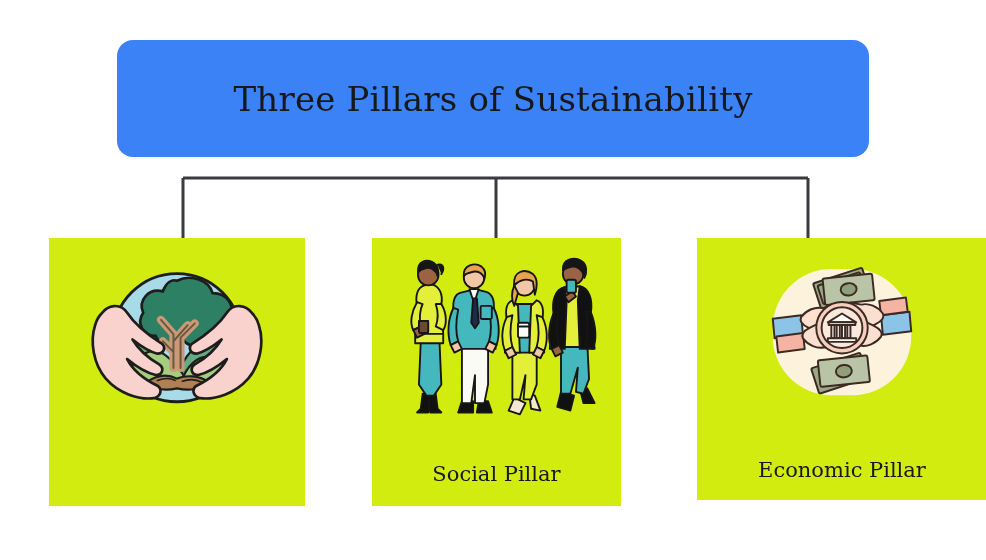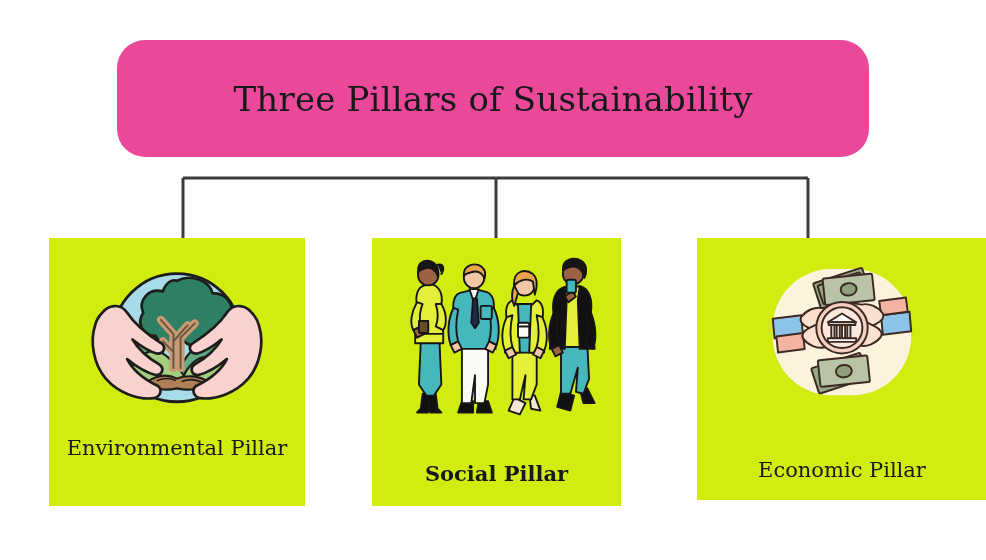--- a/index.html
+++ b/index.html
@@ -22,22 +22,22 @@
     background: #ffffff;
   }
 
   
   .title-banner {
     position: absolute;
     left: 117px;
     top: 40px;
     width: 752px;
     height: 117px;
-    background: #ec4899;
-    border-radius: 28px;
+    background: #3b82f6;
+    border-radius: 16px;
     display: flex;
     align-items: center;
     justify-content: center;
   }
   .title-text {
     font-family: "DejaVu Serif", "Liberation Serif", serif;
     font-size: 34px;
     font-weight: 400;
     color: #17181a;
     letter-spacing: 0.2px;
@@ -57,21 +57,21 @@
 
   
   .card {
     position: absolute;
     background: #d2ec10;
     display: flex;
     flex-direction: column;
     align-items: center;
   }
   .card-1 { left: 49px;  top: 238px; width: 256px; height: 268px; }
-  .card-2 { left: 372px; top: 238px; width: 249px; height: 268px; font-weight: bold; }
+  .card-2 { left: 372px; top: 238px; width: 249px; height: 268px; }
   .card-3 { left: 697px; top: 238px; width: 290px; height: 262px; }
 
   .card-art {
     width: 100%;
     display: flex;
     align-items: center;
     justify-content: center;
   }
   .card-1 .card-art { height: 182px; padding-top: 6px; }
   .card-2 .card-art { height: 186px; padding-top: 2px; }
@@ -124,21 +124,20 @@
         <path d="M96,122 L96,84 L82,68 M96,92 L112,74 M104,122 L104,88 L120,72 M96,104 L84,92" fill="none" stroke="#1d1d1b" stroke-width="2.2" stroke-linecap="round" stroke-linejoin="round" opacity="0.55"></path>
 
         <path d="M66,138 C80,128 92,130 100,134 C110,130 124,130 136,138 C128,146 114,148 100,145 C86,148 74,146 66,138 Z" fill="#b07f55" stroke="#1d1d1b" stroke-width="2.4"></path>
         <path d="M78,136 C86,133 94,134 98,136 M106,137 C114,134 122,135 128,138" fill="none" stroke="#1d1d1b" stroke-width="1.8" stroke-linecap="round"></path>
 
         <path d="M8,74 C2,92 6,118 20,134 C34,150 56,158 74,156 C82,154 84,146 78,142 C62,134 50,124 44,112 C56,122 68,128 76,130 C84,130 86,122 80,118 C66,110 56,100 50,90 C60,98 70,104 78,106 C86,106 88,98 82,94 C66,84 52,72 44,60 C36,48 22,52 16,60 C10,66 9,70 8,74 Z" fill="#f9d2ce" stroke="#1d1d1b" stroke-width="3" stroke-linejoin="round"></path>
 
         <path d="M192,74 C198,92 194,118 180,134 C166,150 144,158 126,156 C118,154 116,146 122,142 C138,134 150,124 156,112 C144,122 132,128 124,130 C116,130 114,122 120,118 C134,110 144,100 150,90 C140,98 130,104 122,106 C114,106 112,98 118,94 C134,84 148,72 156,60 C164,48 178,52 184,60 C190,66 191,70 192,74 Z" fill="#f9d2ce" stroke="#1d1d1b" stroke-width="3" stroke-linejoin="round"></path>
       </svg>
     </div>
-    <div class="card-label">Environmental Pillar</div>
   </div>
 
   <div class="card card-2">
     <div class="card-art">
       <svg viewBox="0 0 230 190" width="215" height="178" xmlns="http://www.w3.org/2000/svg">
         <g stroke="#161616" stroke-width="2" stroke-linejoin="round" stroke-linecap="round">
 
           <g>
             <path d="M36,160 L34,176 L30,180 L42,180 L44,162 Z" fill="#111"></path>
             <path d="M50,160 L52,176 L56,180 L44,180 L42,162 Z" fill="#111"></path>

